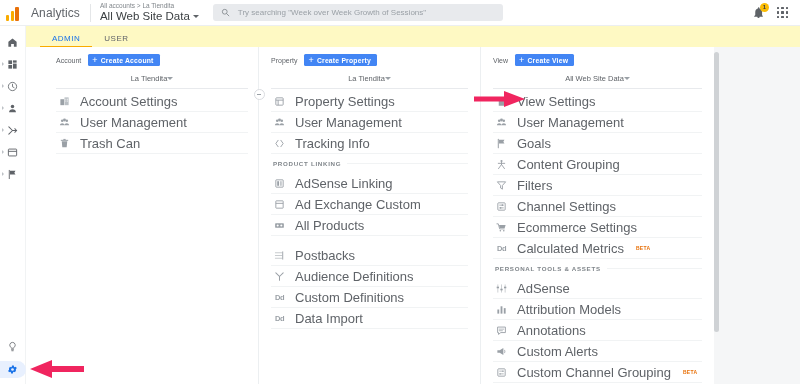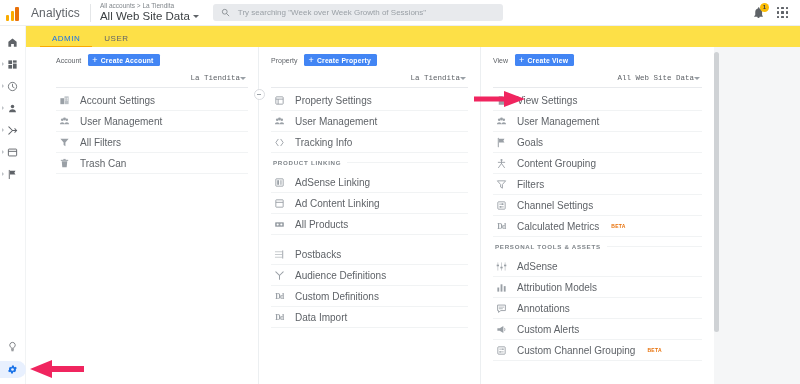--- a/index.html
+++ b/index.html
@@ -59,21 +59,21 @@
   .rail-spacer { flex: 1; }
   .rail-bottom { width: 26px; display: flex; flex-direction: column; align-items: center; padding-bottom: 6px; gap: 4px; }
   .gear-pill {
     width: 26px; height: 17px; border-radius: 0 9px 9px 0; background: #e8f0fe;
     display: flex; align-items: center; justify-content: center;
   }
 
   
   .tabs {
     position: absolute; top: 26px; left: 26px; width: 774px; height: 21px;
-    background: #fde047; display: flex; align-items: flex-end; padding-left: 14px; gap: 0;
+    background: #fef9c3; display: flex; align-items: flex-end; padding-left: 14px; gap: 0;
   }
   .tab { padding: 0 12px 4px 12px; font-size: 8px; letter-spacing: .5px; color: #5f6368; position: relative; }
   .tab.active { color: #1a73e8; }
   .tab.active::after {
     content: ""; position: absolute; left: 0; right: 0; bottom: -1px; height: 2.5px; background: #f9ab00;
   }
 
   
   .surface {
     position: absolute; top: 47px; left: 26px; width: 688px; height: 337px;
@@ -88,35 +88,35 @@
   .col-head { display: flex; align-items: center; gap: 7px; height: 14px; margin-bottom: 7px; }
   .col-label { font-size: 7px; color: #5f6368; }
   .btn-create {
     background: #4285f4; color: #fff; font-size: 6.8px; font-weight: bold; letter-spacing: .2px;
     height: 12px; padding: 0 6px 0 4px; border-radius: 1.5px; display: inline-flex; align-items: center; gap: 3px;
     white-space: nowrap;
   }
   .plus { font-size: 9px; line-height: 9px; font-weight: normal; }
 
   .selector {
-    display: flex; align-items: center; justify-content: flex-end;
-    font-size: 7.5px; color: #5f6368; padding: 0 2px 5px 2px; border-bottom: 1px solid #e8eaed; margin-bottom: 2px; font-family: Liberation Mono, monospace;
+    display: flex; align-items: center; justify-content: center;
+    font-size: 7.5px; color: #5f6368; padding: 0 2px 5px 2px; border-bottom: 1px solid #e8eaed; margin-bottom: 2px;
   }
   .caret-sm {
     width: 0; height: 0; border-left: 3px solid transparent; border-right: 3px solid transparent;
     border-top: 3.4px solid #9aa0a6;
   }
 
   .menu-item {
     display: flex; align-items: center; gap: 9px; height: 21px;
     border-bottom: 1px solid #f1f3f4; padding-left: 2px;
   }
   .menu-item:last-child { border-bottom: 1px solid #f1f3f4; }
-  .mi-icon { width: 13px; height: 13px; display: flex; align-items: center; justify-content: center; flex: 0 0 13px; font-family: Liberation Serif, serif; }
-  .mi-label { font-size: 10px; color: #5f6368; white-space: nowrap; }
+  .mi-icon { width: 13px; height: 13px; display: flex; align-items: center; justify-content: center; flex: 0 0 13px; }
+  .mi-label { font-size: 13px; color: #5f6368; white-space: nowrap; }
   .beta {
     font-size: 5px; color: #e8710a; font-weight: bold; letter-spacing: .3px; margin-left: 3px; vertical-align: top;
   }
   .section-head {
     font-size: 6.2px; letter-spacing: .7px; color: #80868b; font-weight: bold;
     display: flex; align-items: center; gap: 6px; height: 19px; padding-left: 2px;
   }
   .section-head .rule { flex: 1; height: 1px; background: #f1f3f4; }
   .gap-row { height: 9px; }
 
@@ -312,28 +312,20 @@
             <svg width="11" height="11" viewBox="0 0 24 24">
               <circle cx="7" cy="8" r="2.8" fill="#9aa0a6"></circle>
                 <circle cx="17" cy="8" r="2.8" fill="#9aa0a6"></circle>
               <circle cx="12" cy="6.5" r="3.2" fill="#9aa0a6"></circle>
               <path d="M2 18c0-3 2.3-4.5 5-4.5s5 1.5 5 4.5zM12 18c0-3 2.3-4.5 5-4.5s5 1.5 5 4.5z" fill="#9aa0a6"></path>
             </svg>
           </span>
           <span class="mi-label">User Management</span>
         </div>
 
-        <div class="menu-item">
-          <span class="mi-icon">
-            <svg width="11" height="11" viewBox="0 0 24 24">
-              <path d="M3 4h18l-7 8v8l-4-2.5V12z" fill="#9aa0a6"></path>
-            </svg>
-          </span>
-          <span class="mi-label">All Filters</span>
-        </div>
 
 
         <div class="menu-item">
           <span class="mi-icon">
             <svg width="11" height="11" viewBox="0 0 24 24">
               <path d="M6 7h12l-1.2 13H7.2z" fill="#9aa0a6"></path>
               <rect x="4" y="4" width="16" height="2.2" fill="#9aa0a6"></rect>
               <rect x="9.5" y="2" width="5" height="2.2" fill="#9aa0a6"></rect>
             </svg>
           </span>
@@ -408,21 +400,21 @@
           <span class="mi-label">AdSense Linking</span>
         </div>
 
         <div class="menu-item">
           <span class="mi-icon">
             <svg width="11" height="11" viewBox="0 0 24 24">
               <rect x="4" y="4" width="16" height="16" rx="1" fill="none" stroke="#9aa0a6" stroke-width="2"></rect>
               <line x1="4" y1="9.5" x2="20" y2="9.5" stroke="#9aa0a6" stroke-width="2"></line>
             </svg>
           </span>
-          <span class="mi-label">Ad Content Linking</span>
+          <span class="mi-label">Ad Exchange Custom</span>
         </div>
 
         <div class="menu-item">
           <span class="mi-icon">
             <svg width="11" height="11" viewBox="0 0 24 24">
               <rect x="2.5" y="7" width="19" height="10" rx="1" fill="#9aa0a6"></rect>
               <circle cx="8" cy="12" r="2.3" fill="#fff"></circle>
                 <circle cx="16" cy="12" r="2.3" fill="#fff"></circle>
             </svg>
           </span>
@@ -530,20 +522,31 @@
             <svg width="11" height="11" viewBox="0 0 24 24">
               <rect x="4" y="4" width="16" height="16" rx="1.5" fill="none" stroke="#9aa0a6" stroke-width="2"></rect>
               <path d="M8 9h8M8 15h8" stroke="#9aa0a6" stroke-width="1.8" stroke-linecap="round"></path>
               <circle cx="14" cy="9" r="1.8" fill="#9aa0a6"></circle>
                 <circle cx="10" cy="15" r="1.8" fill="#9aa0a6"></circle>
             </svg>
           </span>
           <span class="mi-label">Channel Settings</span>
         </div>
 
+        <div class="menu-item">
+          <span class="mi-icon">
+            <svg width="11" height="11" viewBox="0 0 24 24">
+              <path d="M2 4h3l3 11h10" fill="none" stroke="#9aa0a6" stroke-width="2" stroke-linecap="round" stroke-linejoin="round"></path>
+              <path d="M6.5 6.5H21l-2 6.5H8z" fill="#9aa0a6"></path>
+              <circle cx="9.5" cy="19" r="1.7" fill="#9aa0a6"></circle>
+                <circle cx="17" cy="19" r="1.7" fill="#9aa0a6"></circle>
+            </svg>
+          </span>
+          <span class="mi-label">Ecommerce Settings</span>
+        </div>
 
         <div class="menu-item">
           <span class="mi-icon dd-glyph">Dd</span>
           <span class="mi-label">Calculated Metrics</span>
           <span class="beta">BETA</span>
         </div>
 
         <div class="section-head">
           <span>PERSONAL TOOLS &amp; ASSETS</span>
           <span class="rule"></span>

